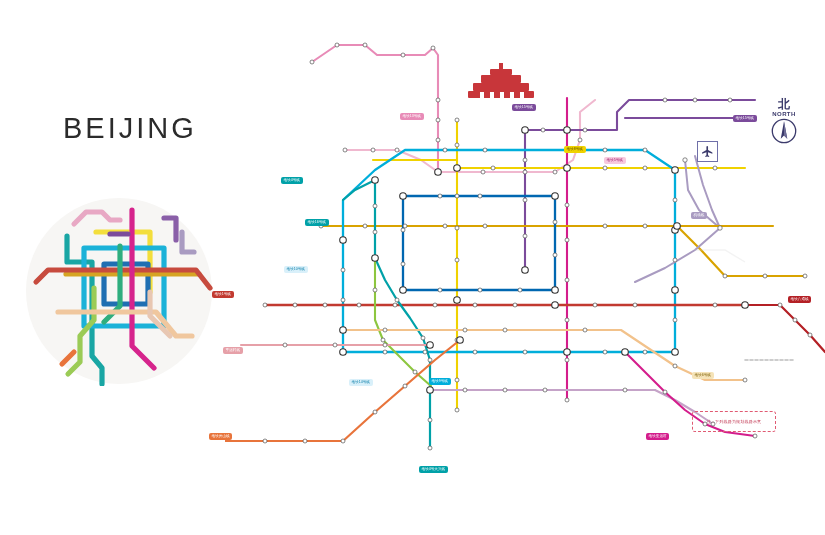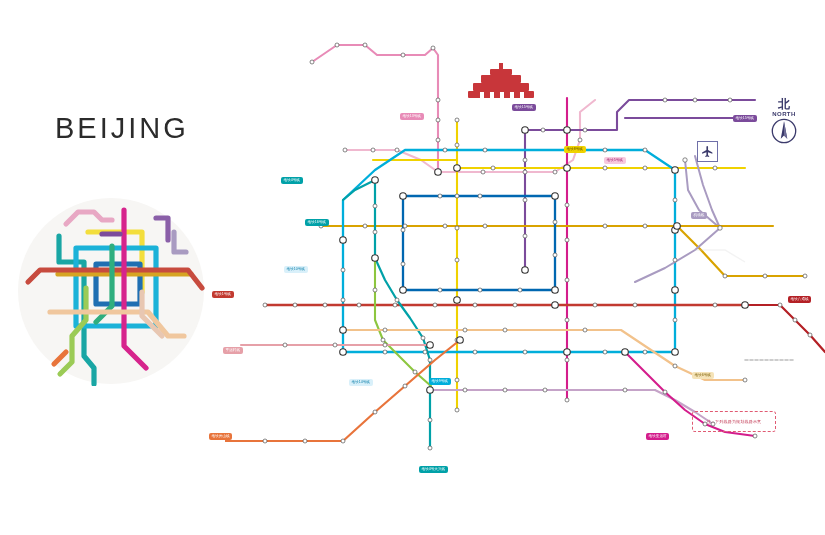--- a/index.html
+++ b/index.html
@@ -1,21 +1,21 @@
 <!DOCTYPE html>
 <html><head>
 <meta charset="utf-8">
 <style>
   html,body{margin:0;padding:0;background:#ffffff;}
   body{width:825px;height:535px;overflow:hidden;
        font-family:"Liberation Sans","DejaVu Sans",sans-serif;}
   #root{position:relative;width:825px;height:535px;background:#ffffff;}
 
   
-  #brand{position:absolute;left:0;top:0;width:225px;height:443px;}
+  #brand{position:absolute;left:8px;top:0;width:225px;height:443px;}
   #brand-title{position:absolute;left:55px;top:112px;
       font-size:29px;letter-spacing:3px;color:#2b2b2b;font-weight:400;
       font-family:"Liberation Sans","DejaVu Sans",sans-serif;white-space:nowrap;}
   #brand-logo{position:absolute;left:16px;top:196px;width:190px;height:190px;}
 
   
   #map{position:absolute;left:225px;top:0;width:600px;height:535px;}
   #map svg{display:block;}
 
   

